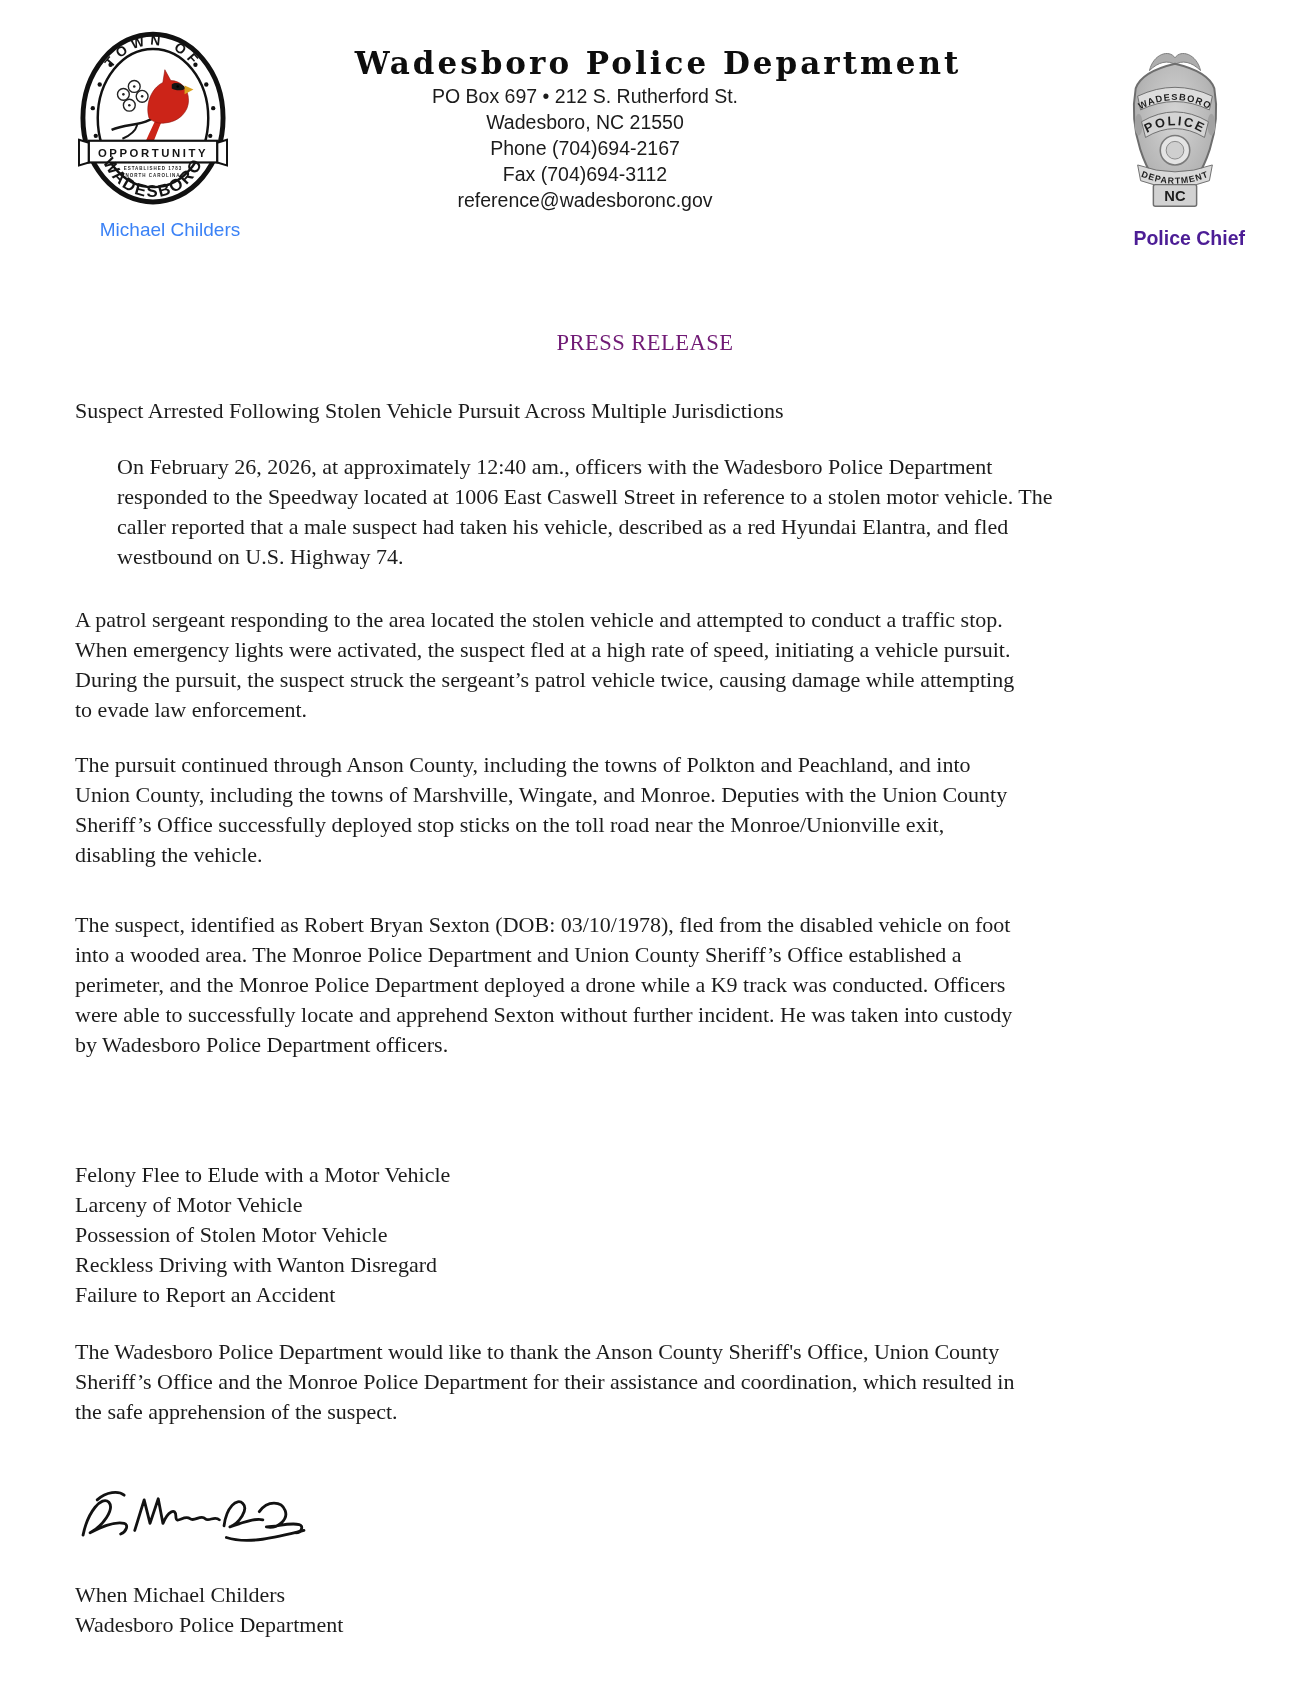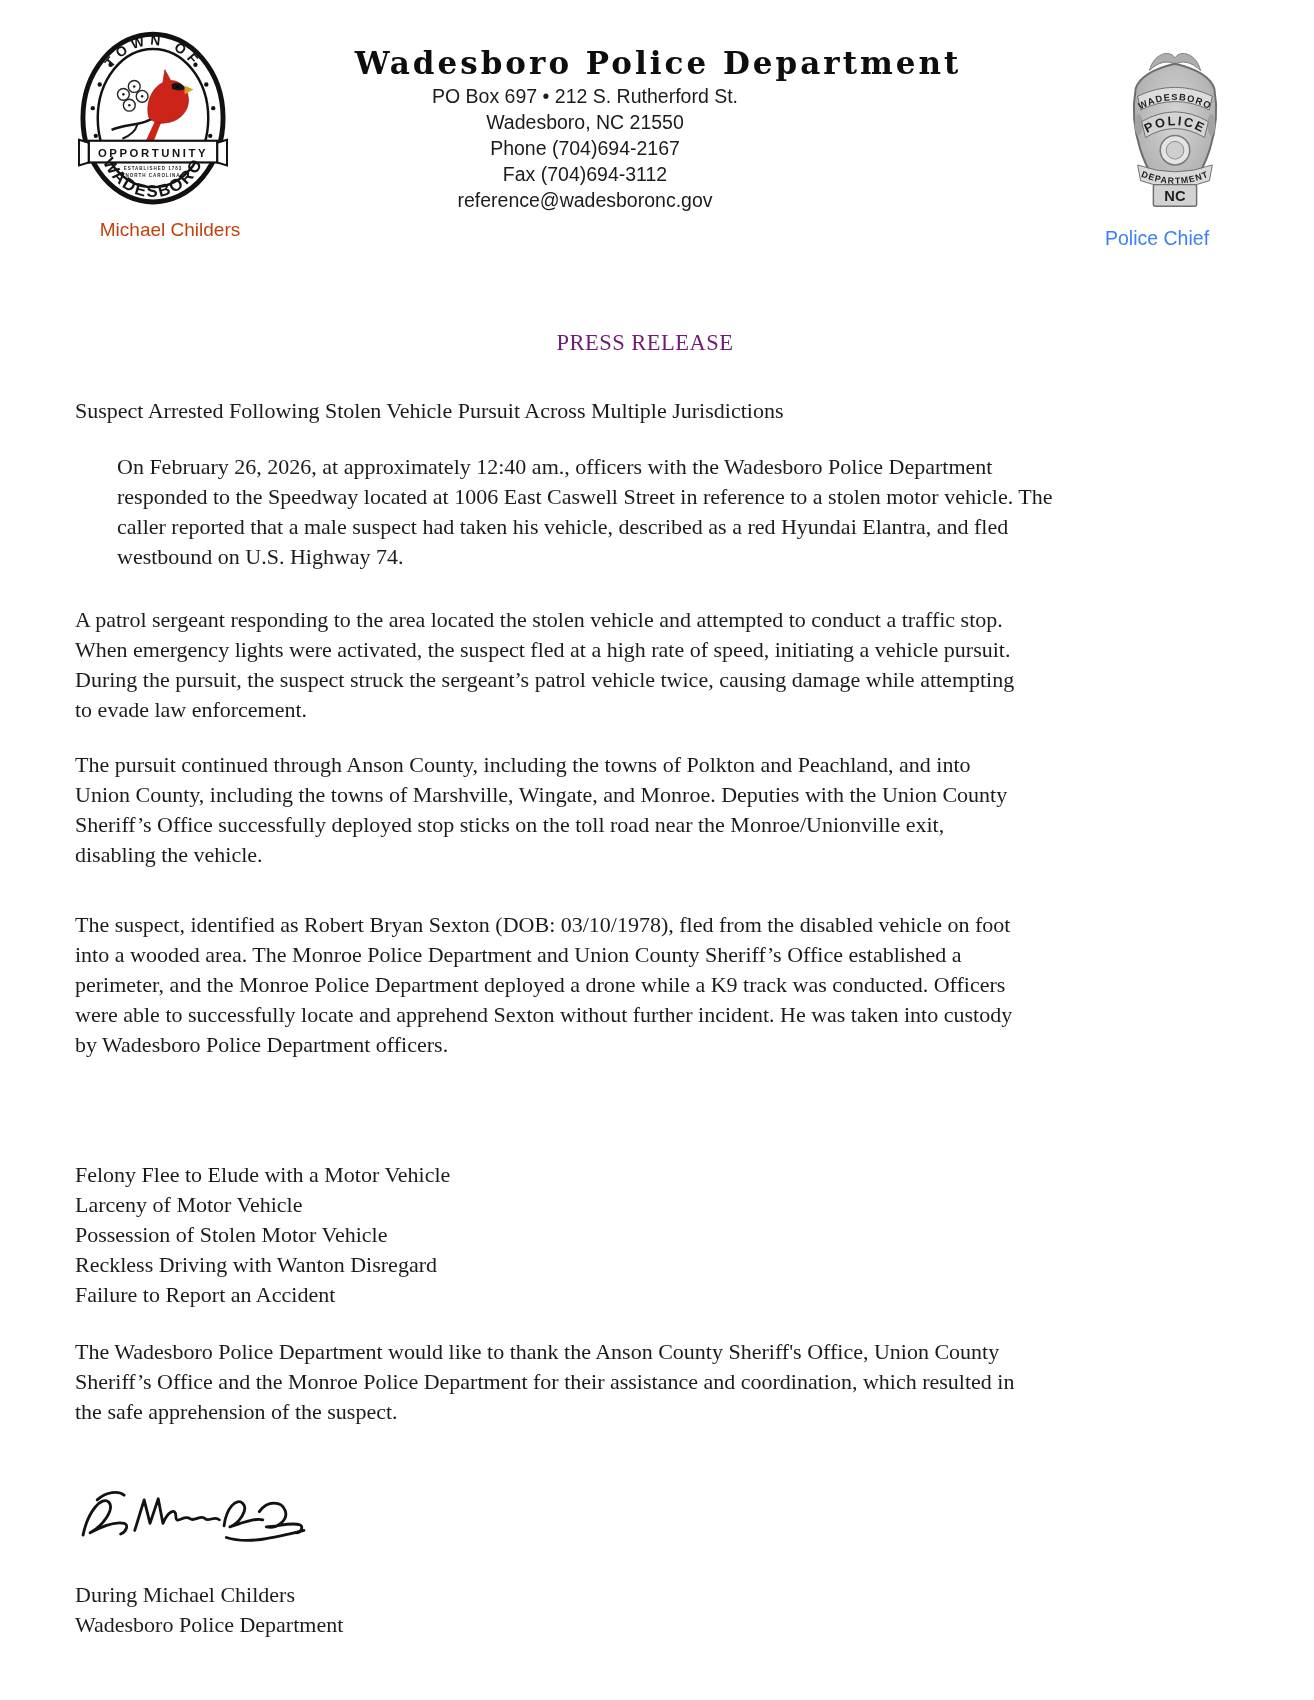--- a/index.html
+++ b/index.html
@@ -11,35 +11,35 @@
     font-family:"Liberation Serif",serif;
     color:#1c1c1c;
     overflow:hidden;
   }
   .abs{position:absolute;}
 
   
   .seal-svg{left:78px;top:26px;width:150px;height:192px;}
   .officer-name{
     left:70px;top:219px;width:200px;text-align:center;
-    font-family:"Liberation Sans",sans-serif;font-size:19px;color:#c2410c;
+    font-family:"Liberation Sans",sans-serif;font-size:19px;color:#3b82f6;
   }
   .dept-title{
     left:300px;top:45px;width:716px;text-align:center;
     font-family:"DejaVu Serif",serif;font-weight:700;
     font-size:31px;letter-spacing:3px;color:#0e0e0e;white-space:nowrap;
   }
   .contact-block{
     left:335px;top:83px;width:500px;text-align:center;
     font-family:"Liberation Sans",sans-serif;font-size:19.5px;line-height:26px;color:#1b1b1b;
   }
   .badge-svg{left:1115px;top:48px;width:120px;height:172px;}
   .badge-caption{
-    left:1105px;top:227px;width:140px;text-align:left;
-    font-family:"Liberation Sans",sans-serif;font-size:19.5px;font-weight:400;color:#3b82f6;
+    left:1105px;top:227px;width:140px;text-align:right;
+    font-family:"Liberation Sans",sans-serif;font-size:19.5px;font-weight:700;color:#4c1d95;
   }
 
   
   .heading{
     left:75px;top:330px;width:1140px;text-align:center;
     font-size:22.5px;letter-spacing:0.5px;font-weight:400;
   }
   .bodytext{
     left:75px;width:1225px;
     font-size:22px;line-height:30px;white-space:pre-line;
@@ -218,16 +218,16 @@
     <g fill="none" stroke="#121212" stroke-width="2.4" stroke-linecap="round" stroke-linejoin="round">
       <path d="M6,44 C10,24 22,10 28,16 C33,22 23,36 12,42 C20,38 32,32 41,34 C45,35 43,41 38,43"></path>
       <path d="M18,14 C26,7 36,6 41,10"></path>
       <path d="M50,40 L58,14 L63,34 L70,13 L74,34 C78,24 85,20 85,28 C85,36 92,26 97,30 C101,33 106,26 110,30 C113,33 118,27 122,31"></path>
       <path d="M126,36 C128,20 137,12 142,17 C147,22 139,34 131,37 C140,34 152,29 159,31"></path>
       <path d="M156,24 C163,14 175,15 178,23 C181,31 171,39 162,37 C171,37 181,33 190,35 C194,36 192,42 187,42"></path>
       <path d="M128,46 C146,52 170,46 194,40"></path>
     </g>
   </svg>
 
-  <div class="abs bodytext sig-name">During Michael Childers</div>
+  <div class="abs bodytext sig-name">When Michael Childers</div>
   <div class="abs bodytext sig-org">Wadesboro Police Department</div>
 
 </div>
 
 </body></html>

